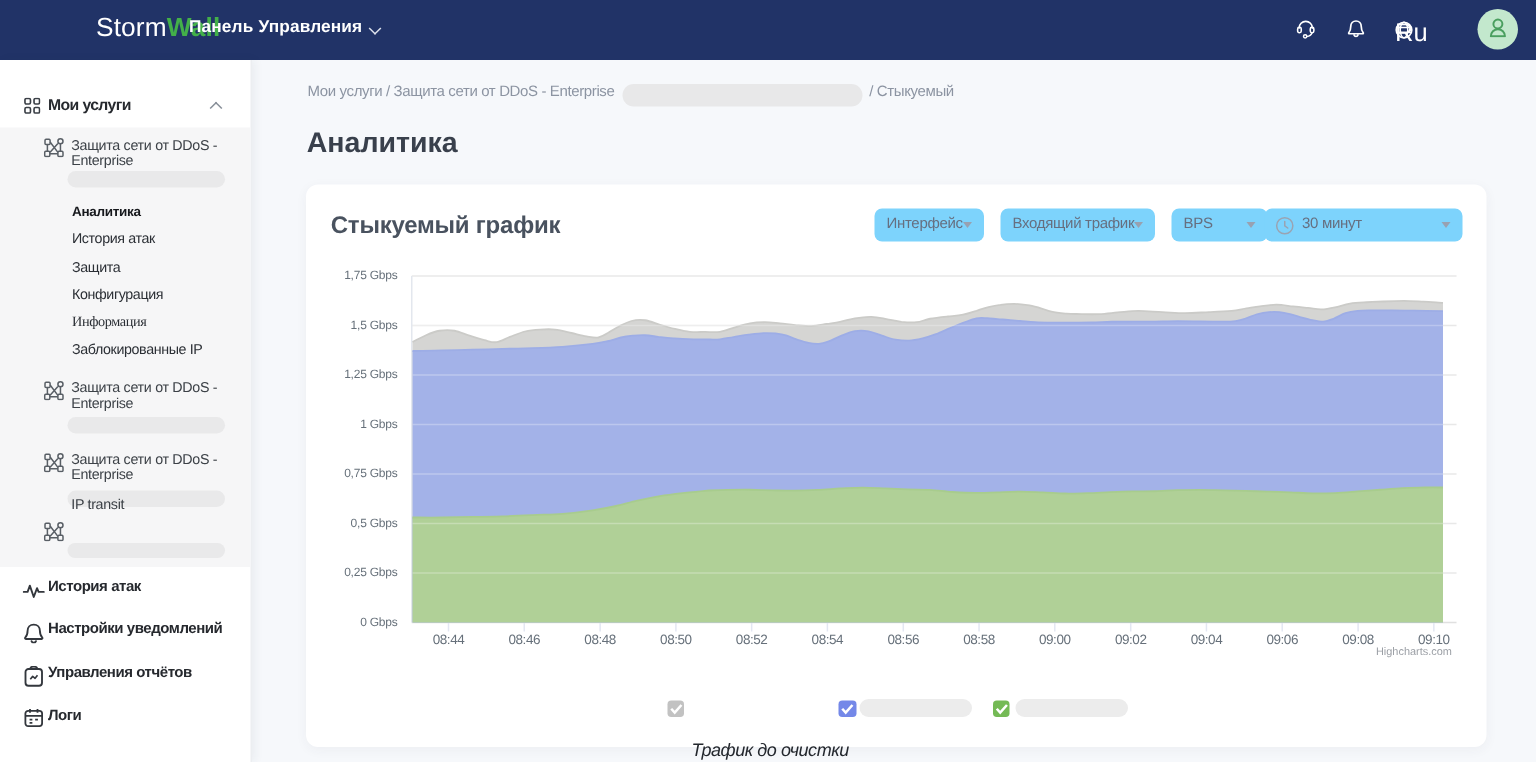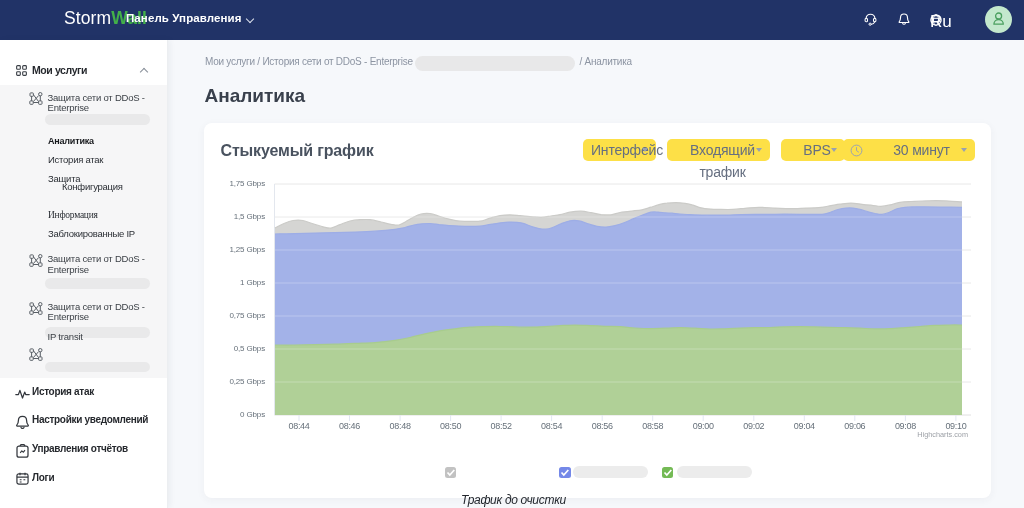--- a/index.html
+++ b/index.html
@@ -18,21 +18,21 @@
 .svc-text{position:absolute;left:47.5px;font-size:9.5px;line-height:10.5px;color:#3c4147;letter-spacing:-.2px;width:120px;}
 .pill{position:absolute;background:#e9e9ea;border-radius:5.5px;height:11px;left:45px;width:105px;}
 .sub{position:absolute;left:48px;font-size:9.5px;line-height:1;color:#2b2f35;letter-spacing:-.25px;}
 .sub.act{font-weight:700;color:#17191d;font-size:9px;letter-spacing:-.2px;}
 .bmenu{position:absolute;left:32px;font-size:10px;line-height:1;font-weight:700;color:#26292e;letter-spacing:-.3px;}
 .bc{position:absolute;top:57px;font-size:10px;line-height:1;color:#8c94a2;letter-spacing:-.25px;}
 .bc-pill{position:absolute;left:414.5px;top:55.5px;width:160px;height:15px;background:#e8e8e9;border-radius:7.5px;}
 .h1{position:absolute;left:204.5px;top:85.5px;font-size:19px;line-height:1;font-weight:700;color:#39404c;}
 .card{position:absolute;left:204px;top:123px;width:787px;height:375px;background:#fff;border-radius:8px;box-shadow:0 2px 8px rgba(50,60,80,.05);}
 .card-title{position:absolute;left:220.5px;top:142.8px;font-size:16px;line-height:1;font-weight:700;color:#49525f;letter-spacing:-.15px;}
-.dd{position:absolute;top:139px;height:22px;background:#fde047;border-radius:5px;font-size:14px;color:#666f80;line-height:22px;padding-left:8px;letter-spacing:-.2px;text-align:center;}
+.dd{position:absolute;top:139px;height:22px;background:#7dd3fc;border-radius:5px;font-size:10px;color:#666f80;line-height:22px;padding-left:8px;letter-spacing:-.2px;}
 .dd .ar{position:absolute;right:8px;top:9px;width:0;height:0;border-left:3.5px solid transparent;border-right:3.5px solid transparent;border-top:4.5px solid #98a1b1;}
 .lg-txt{position:absolute;left:461px;top:494px;font-size:12px;line-height:1;color:#23272d;letter-spacing:-.3px;font-style:italic;}
 .cb{position:absolute;top:466.5px;width:11.5px;height:11.5px;border-radius:2.5px;}
 .cb svg{position:absolute;left:1px;top:1.5px;}
 .lpill{position:absolute;top:466px;height:11.5px;background:#ececec;border-radius:6px;}
 </style>
 </head>
 <body>
 
 <div class="topbar"></div>
@@ -110,21 +110,21 @@
 <rect x="0.8" y="8.9" width="3.4" height="3.4" rx="0.7"></rect>
 <rect x="9.6" y="8.9" width="3.4" height="3.4" rx="0.7"></rect>
 <path d="M4.4 2.7l5.2 6.9M11.3 3.7v5.2M2.6 4.2v4.7M4.2 10.5h5.4M4.4 9.5l5.2-5.9"></path>
 </g>
   </svg>
 <div class="svc-text" style="top:92.5px;">Защита сети от DDoS -<br>Enterprise</div>
 <div class="pill" style="top:114px;"></div>
 <div class="sub act" style="top:136.5px;">Аналитика</div>
 <div class="sub" style="top:154.5px;">История атак</div>
 <div class="sub" style="top:173.5px;">Защита</div>
-<div class="sub" style="top:182px;margin-left:14px;">Конфигурация</div>
+<div class="sub" style="top:192px;">Конфигурация</div>
 <div class="sub" style="top:210.5px;font-family:Liberation Serif, serif;">Информация</div>
 <div class="sub" style="top:229px;">Заблокированные IP</div>
 <div class="svc-text" style="top:254px;">Защита сети от DDoS -<br>Enterprise</div>
 <div class="pill" style="top:277.5px;"></div>
 <div class="svc-text" style="top:301.5px;">Защита сети от DDoS -<br>Enterprise</div>
 <div class="pill" style="top:326.5px;"></div>
 <div class="svc-text" style="top:332px;">IP transit</div>
 <div class="pill" style="top:361.5px;height:10px;"></div>
 <div class="bmenu" style="top:386.9px;">История атак</div>
 <div class="bmenu" style="top:415.2px;">Настройки уведомлений</div>
@@ -142,23 +142,23 @@
 <rect x="1" y="2" width="11" height="11.2" rx="2" fill="none" stroke="#33373d" stroke-width="1.25"></rect>
 <path d="M4.2 2a2.3 1.6 0 0 1 4.6 0" fill="none" stroke="#33373d" stroke-width="1.25"></path>
 <path d="M4.2 8.8l1.6-1.9 1.6 1.3 1.6-2" fill="none" stroke="#33373d" stroke-width="1.1" stroke-linejoin="round"></path>
 </svg>
 <svg style="position:absolute;left:16px;top:472px;" width="13" height="13" viewBox="0 0 14 14">
 <rect x="1" y="2" width="12" height="11" rx="2" fill="none" stroke="#33373d" stroke-width="1.3"></rect>
 <path d="M1 5.6h12M4.3 0.8v2.6M9.7 0.8v2.6" stroke="#33373d" stroke-width="1.3" fill="none"></path>
 <path d="M4 8.3h2M8 8.3h2M4 10.7h2" stroke="#33373d" stroke-width="1.2" fill="none"></path>
 </svg>
 
-<div class="bc" style="left:205px;">Мои услуги / История сети от DDoS - Enterprise</div>
+<div class="bc" style="left:205px;">Мои услуги / Защита сети от DDoS - Enterprise</div>
 <div class="bc-pill"></div>
-<div class="bc" style="left:579.5px;">/ Аналитика</div>
+<div class="bc" style="left:579.5px;">/ Стыкуемый</div>
 <div class="h1">Аналитика</div>
 
 <div class="card"></div>
 <div class="card-title">Стыкуемый график</div>
 <div class="dd" style="left:583px;width:73px;">Интерфейс<span class="ar"></span></div>
 <div class="dd" style="left:667px;width:103px;">Входящий трафик<span class="ar"></span></div>
 <div class="dd" style="left:781px;width:64px;">BPS<span class="ar"></span></div>
 <div class="dd" style="left:843px;width:132px;padding-left:25px;">30 минут<span class="ar"></span>
   <svg style="position:absolute;left:7px;top:4.5px;" width="13" height="13" viewBox="0 0 13 13">
     <circle cx="6.5" cy="6.5" r="5.4" fill="none" stroke="#9aa3b2" stroke-width="1"></circle>

